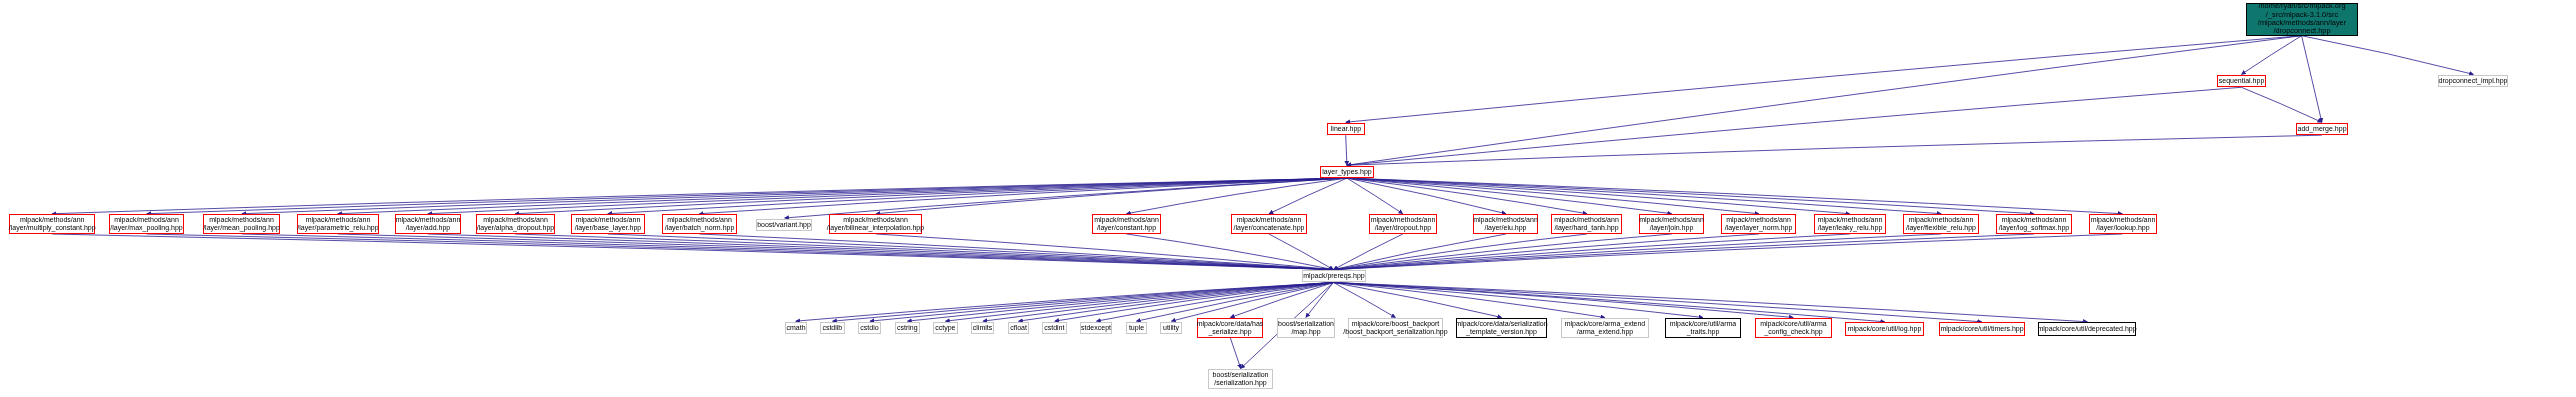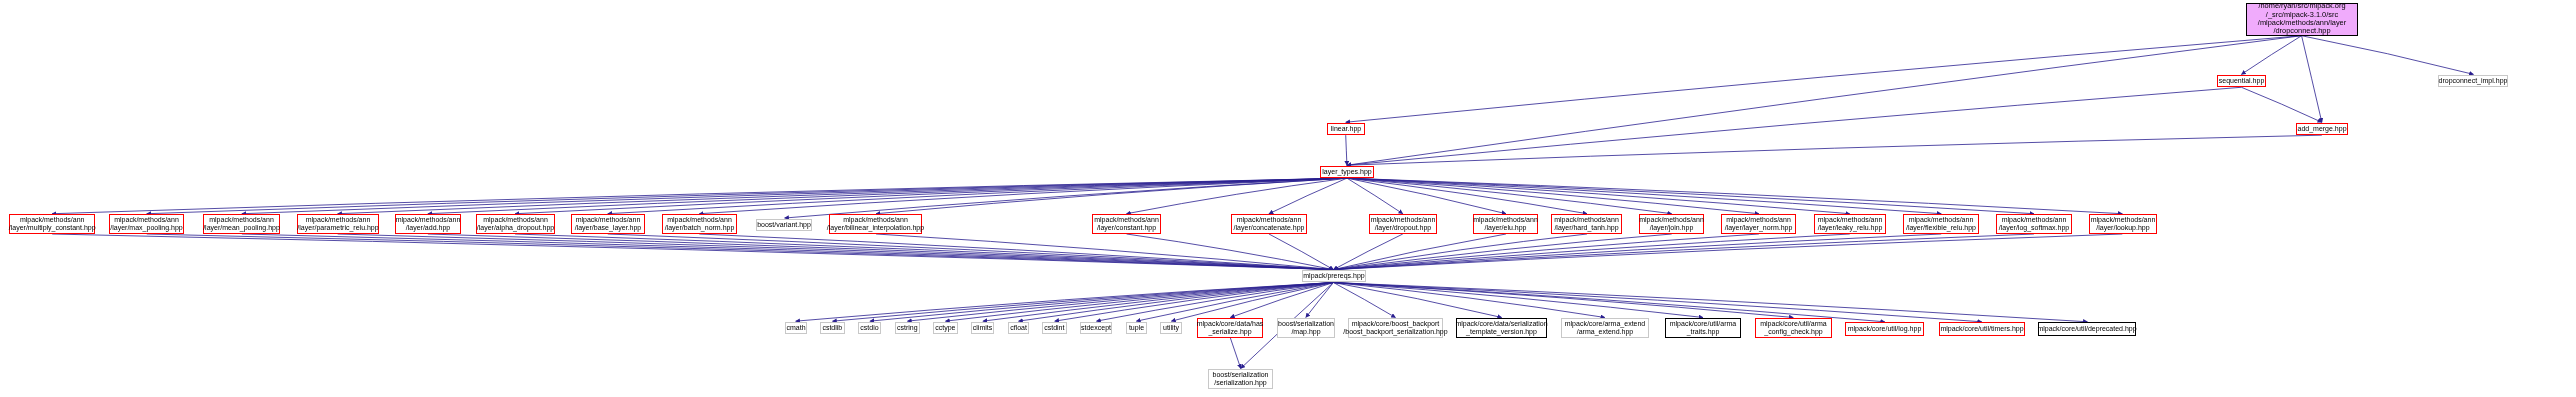--- a/index.html
+++ b/index.html
@@ -35,21 +35,21 @@
     font-size: 7px;
     line-height: 1.12;
     white-space: pre-line;
     padding: 0 1.8px;
     z-index: 5;
   }
   .node.red { border: 1px solid #ff0000; }
   .node.black { border: 1px solid #000000; }
   .node.gray { border: 0.7px solid #c8c8c8; }
   .node.root {
-    background: #f0abfc;
+    background: #0f766e;
     border: 1px solid #000000;
     font-size: 7.4px;
   }
 </style>
 </head>
 <body>
 
 <div id="canvas">
   <svg id="edges" viewBox="0 0 4196 648">
     <defs>

